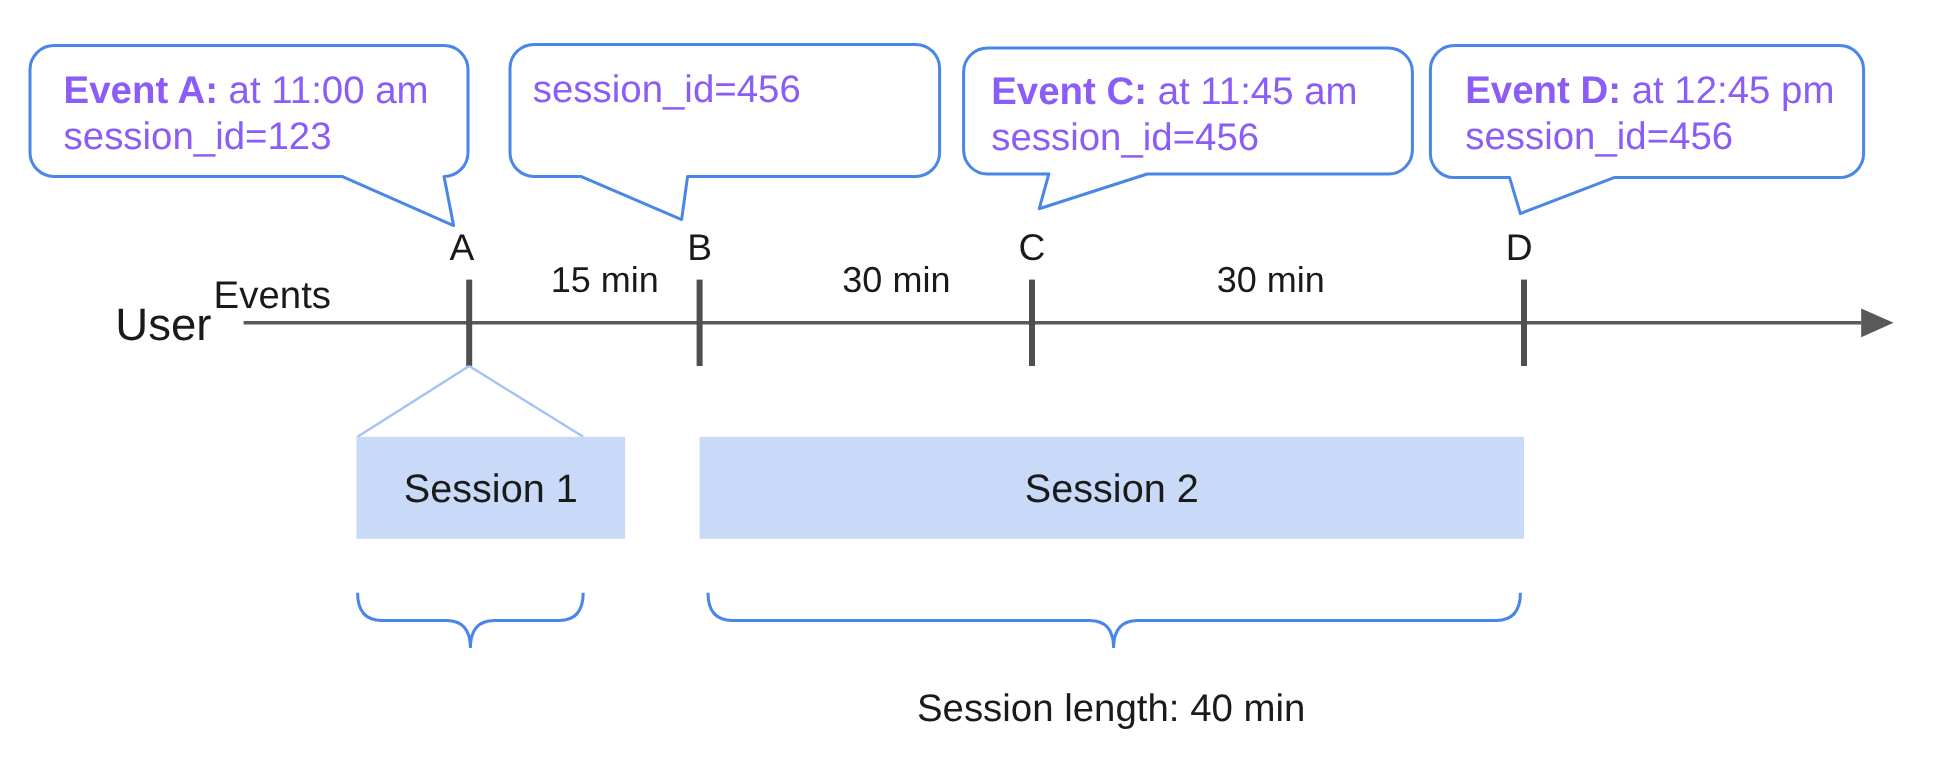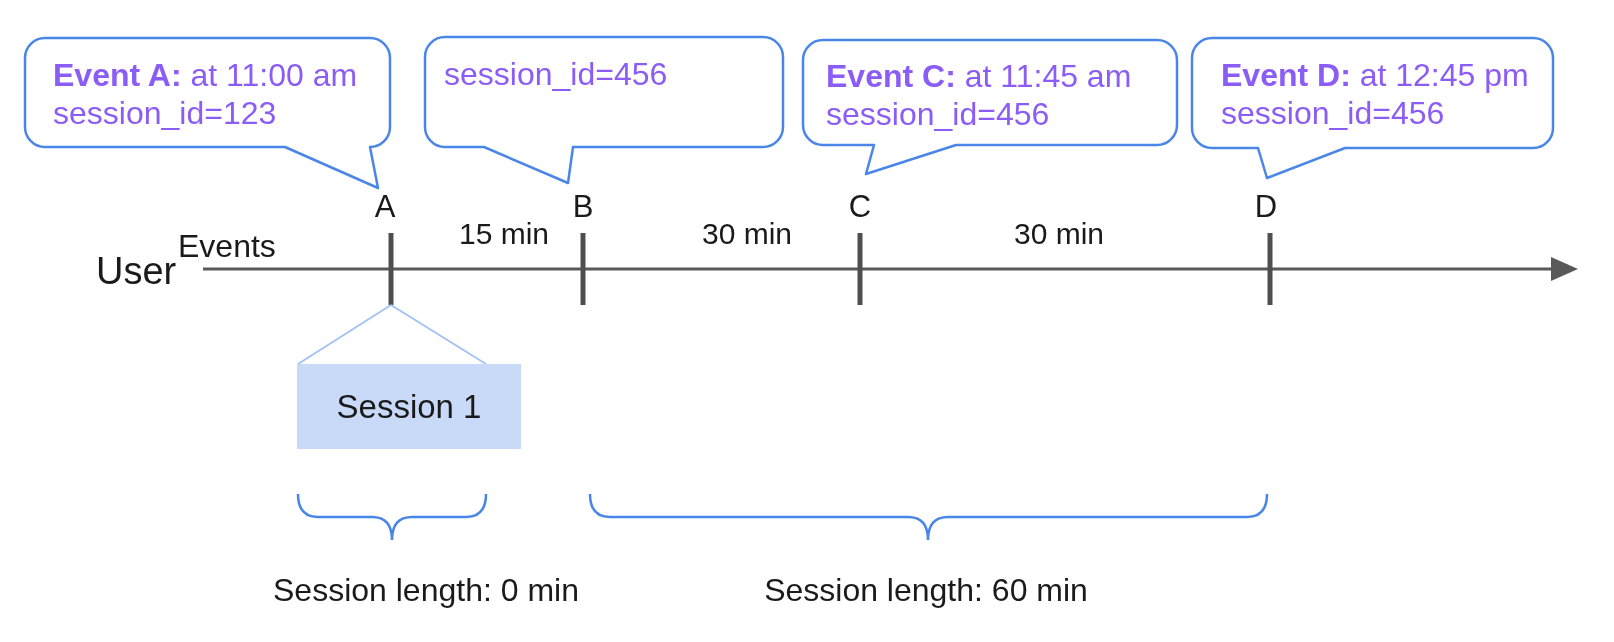--- a/index.html
+++ b/index.html
@@ -105,17 +105,19 @@
   <div class="abs marker-letter" style="left:840px; top:190px;">C</div>
   <div class="abs marker-letter" style="left:1246px; top:190px;">D</div>
 
   <div class="abs interval-label" style="left:429px; top:219px;">15 min</div>
   <div class="abs interval-label" style="left:672px; top:219px;">30 min</div>
   <div class="abs interval-label" style="left:984px; top:219px;">30 min</div>
 
   <div class="session-box" style="left:297px; top:364px; width:224px; height:85px;">
     <span>Session 1</span>
   </div>
+  <div class="session-box" style="left:583px; top:364px; width:687px; height:85px;">
+    <span>Session 2</span>
+  </div>
 
-  <div class="abs length-label" style="left:226px; top:570px;">Session length: 0 min</div>
-  <div class="abs length-label" style="left:726px; top:570px;">Session length: 60 min</div>
+  <div class="abs length-label" style="left:726px; top:570px;">Session length: 40 min</div>
 
 </div>
 
 </body></html>

